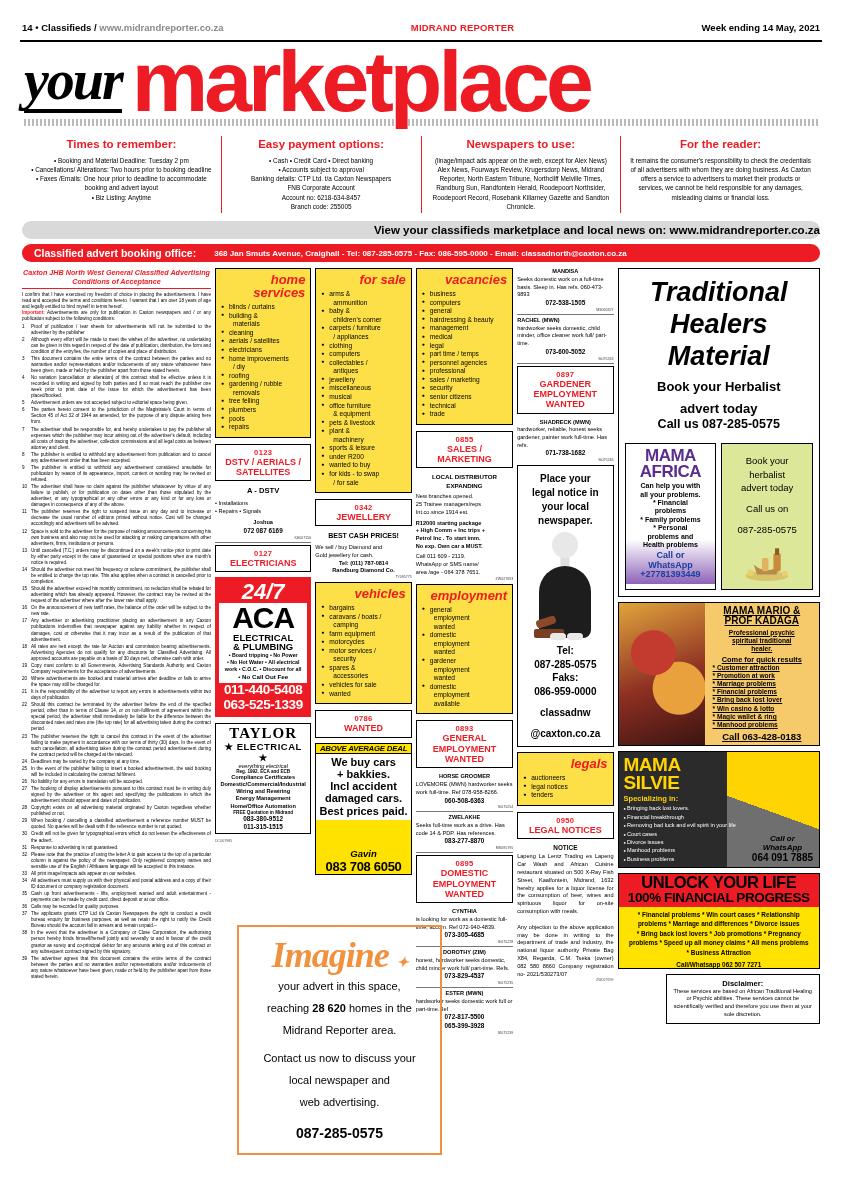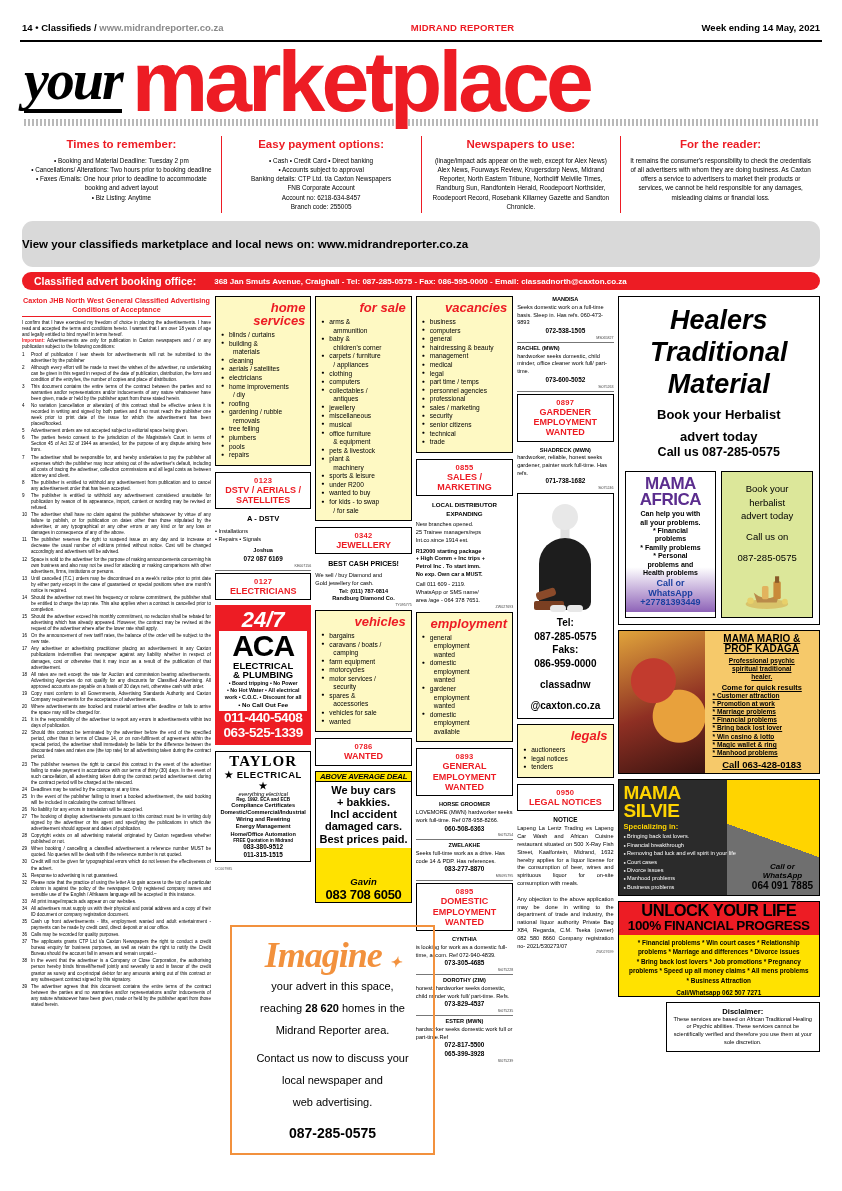--- a/index.html
+++ b/index.html
@@ -33,49 +33,49 @@
 
   
   .infobar { display: flex; margin: 10px 4px 0 4px; }
   .infocol { flex: 1; padding: 2px 8px; text-align: center; }
   .infocol + .infocol { border-left: 1.5px solid #ED1C24; }
   .infocol h3 { color: #ED1C24; font-size: 11.5px; font-weight: bold; margin-bottom: 6px; }
   .infocol p { font-size: 6.4px; line-height: 1.45; }
   .infocol.reader p { text-align: center; }
 
   .viewbar { margin: 8px 4px 0 4px; background: #d9d9d9; border-radius: 11px;
-             text-align: left; font-size: 11.5px; font-weight: bold; padding: 17px 0; }
+             text-align: right; font-size: 11.5px; font-weight: bold; padding: 3px 0; }
   .bookbar { margin: 5px 4px 0 4px; background: #ED1C24; border-radius: 10px;
              color: #fff; display: flex; align-items: center; padding: 3px 12px; }
   .bookbar .lbl { font-size: 10.5px; font-weight: bold; margin-right: 18px; white-space: nowrap;}
   .bookbar .det { font-size: 8px; font-weight: bold; }
 
   
   .main { display: flex; gap: 4px; margin: 6px 4px 0 4px; }
   .col { position: relative; }
   .col-terms  { width: 196px; }
   .col-a { width: 100px; }
   .col-b { width: 100px; }
   .col-c { width: 101px; }
   .col-d { width: 100px; }
   .col-ads { width: 210px; }
 
   
   .terms-head { color: #ED1C24; font-size: 7.2px; font-weight: bold; text-align: center;
-                line-height: 1.25; }
+                line-height: 1.25; font-style: italic; }
   .terms-rule { border-top: 1.2px solid #ED1C24; margin: 2px 0 3px 0; }
   .terms-body { font-size: 4.6px; line-height: 1.32; text-align: justify; }
   .terms-body .imp { color: #ED1C24; font-weight: bold; }
   .terms-list { list-style: none; }
   .terms-list li { display: flex; margin-top: 1px; }
   .terms-list .num { width: 9px; flex: 0 0 9px; }
   .terms-list .txt { flex: 1; text-align: justify; }
 
   
-  .catbox { border: 1.4px solid #000; padding: 4px 5px 5px 5px; background: #fef9c3; margin-bottom: 6px;}
+  .catbox { border: 1.4px solid #000; padding: 4px 5px 5px 5px; background: #fde047; margin-bottom: 6px;}
   .catbox .cat-title { color: #ED1C24; font-style: italic; font-weight: bold;
                        font-size: 13px; text-align: right; line-height: 1.0; margin-bottom: 4px; }
   .catbox ul { list-style: none; }
   .catbox li { font-size: 6.6px; line-height: 1.3; padding-left: 8px; position: relative; }
   .catbox li.b::before { content: "\25CF"; position: absolute; left: 0; top: -.5px; font-size: 5.2px; }
   .catbox li.cont { padding-left: 12px; }
 
   
   .codebox { border: 1.4px solid #000; text-align: center; padding: 3px 2px;
              margin-bottom: 5px; }
@@ -105,21 +105,21 @@
   .taylor { border: 1.4px solid #000; text-align: center; padding: 2px 3px 3px 3px; margin-bottom: 5px;}
   .taylor .nm { font-family: "Liberation Serif", serif; font-size: 15px; font-weight: bold;
                 letter-spacing: 1px; line-height: 1; }
   .taylor .el { font-size: 9.5px; font-weight: bold; letter-spacing: .5px; }
   .taylor .it { font-size: 5.6px; font-style: italic; }
   .taylor .rg { font-size: 4.6px; font-weight: bold; }
   .taylor .cc { font-size: 5.6px; font-weight: bold; line-height: 1.3; }
   .taylor .ph { font-size: 6.4px; font-weight: bold; line-height: 1.2; }
 
   
-  .imagine { border: 2px solid #F2913D; text-align: center; padding: 10px 8px 12px 8px; }
+  .imagine { border: 2px solid #F2913D; text-align: center; padding: 10px 8px 12px 8px; margin-left: 7px; }
   .imagine .word { font-family: "Liberation Serif", serif; font-style: italic; font-weight: bold;
                    color: #F2913D; font-size: 36px; line-height: 1; letter-spacing: -1px; }
   .imagine p { font-size: 11px; line-height: 1.45; margin-top: 6px; }
   .imagine .ph { font-size: 14px; font-weight: bold; margin-top: 14px; }
 
   
   .caryellow { border: 1.6px solid #000; background: #FFE200; text-align: center; margin-bottom: 5px;}
   .caryellow .hdr { background: #FFE200; color: #000; font-size: 7.8px; font-weight: bold;
                     font-style: italic; border-bottom: 1px solid #000; letter-spacing: -.2px;}
   .caryellow .wh { background: #fff; padding: 2px 2px 3px 2px; }
@@ -745,20 +745,24 @@
       </div>
 
       <div class="entry">
         <span class="t">SHADRECK (MWN)</span>
         <div>hardworker, reliable, honest seeks gardener, painter work full-time. Has refs.</div>
         <span class="ph">071-738-1682</span>
         <span class="ref">St075246</span>
       </div>
 
       <div class="legalnotice">
+        <div class="t" style="white-space:pre-line">Place your
+legal notice in
+your local
+newspaper.</div>
         <div class="fig">
           <div class="judge-body"></div>
           <div class="judge-neck"></div>
           <div class="judge-head"></div>
           <div class="gavel-h"></div>
           <div class="gavel-base"></div>
           <div class="shoe-l"></div>
           <div class="shoe-r"></div>
         </div>
         <div class="tel">Tel:</div>
@@ -787,22 +791,22 @@
       <div class="notice-b" style="white-space:pre-line">Lapeng La Lentz Trading es Lapeng Car Wash and African Cuisine restaurant situated on 500 X-Ray Fish Street, Kaalfontein, Midrand, 1632 hereby applies for a liquor license for the consumption of beer, wines and spirituous liquor for on-site consumption with meals.
 
 Any objection to the above application may be done in writing to the department of trade and industry, the national liquor authority Private Bag X84, Regarda, C.M. Tseka (owner) 082 580 8660 Company registration no- 2021/530273/07</div>
       <div class="fine">ZW027699</div>
     </div>
 
     <div class="col col-ads">
 
       <div class="adbox">
         <div class="thd">
+          <div class="l1">Traditional</div>
           <div class="l1">Healers</div>
-          <div class="l1">Traditional</div>
           <div class="l1">Material</div>
           <div class="b1">Book your Herbalist</div>
           <div class="b1">advert today</div>
           <div class="b2">Call us 087-285-0575</div>
         </div>
         <div class="thd-row">
           <div>
             <div class="mama-af">
               <div class="t">MAMA</div>
               <div class="t">AFRICA</div>

